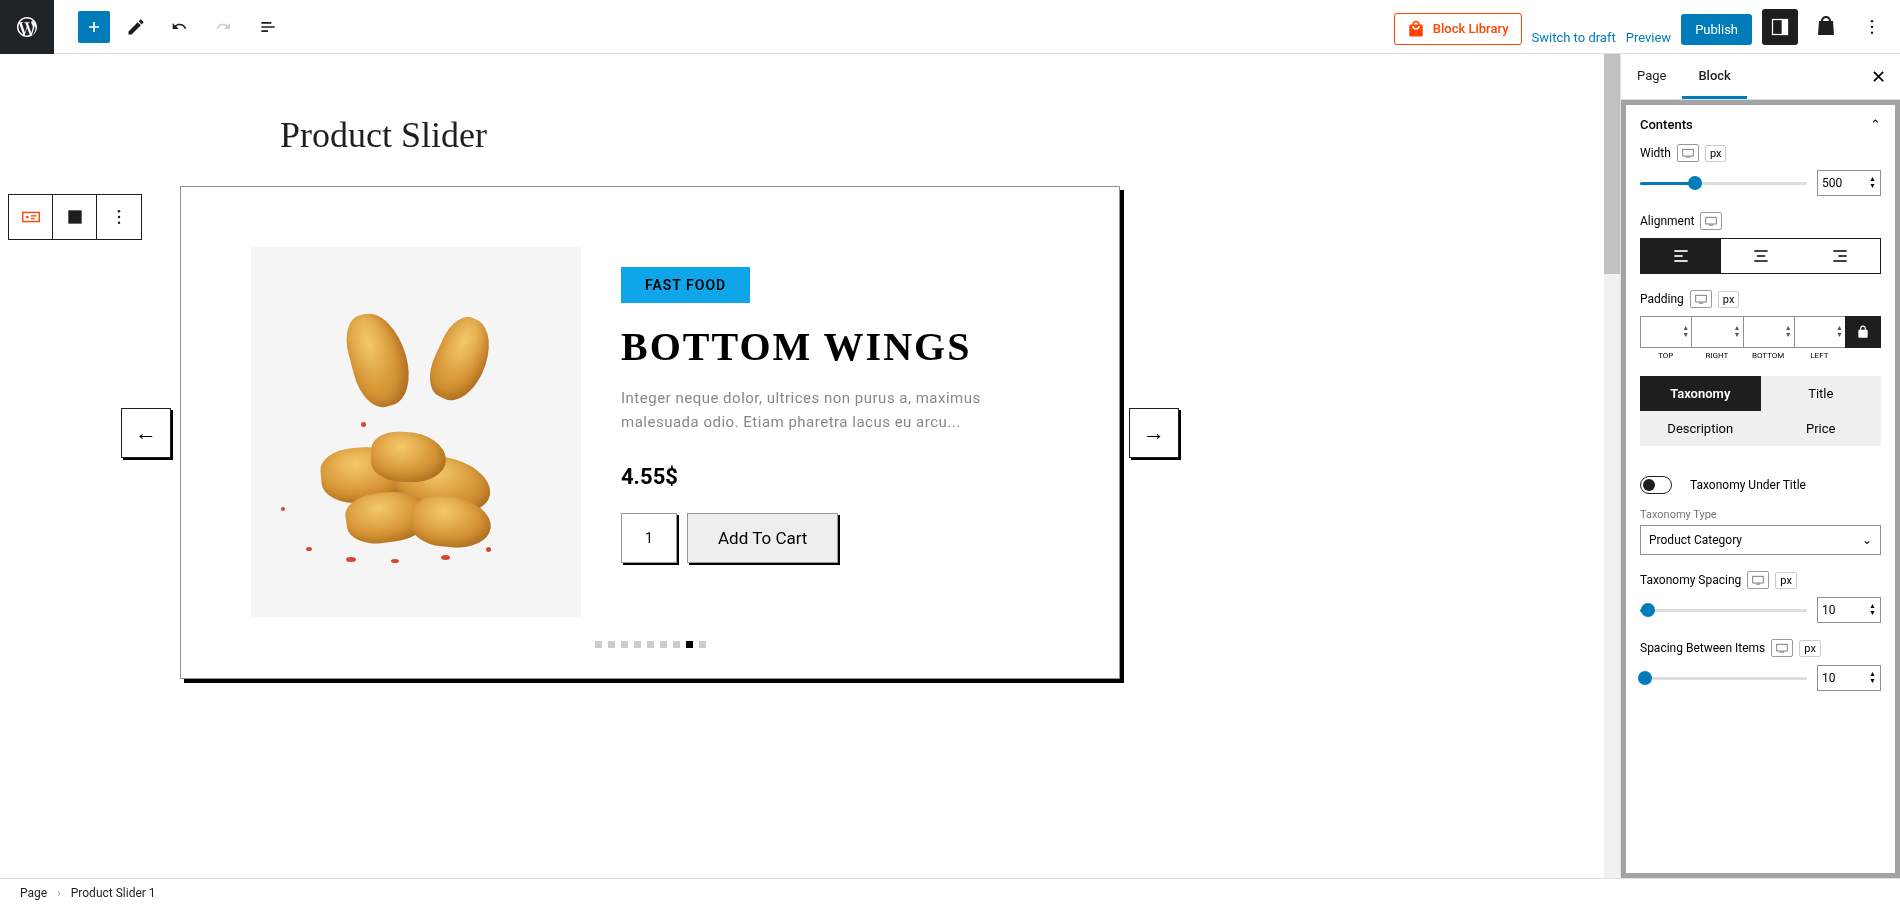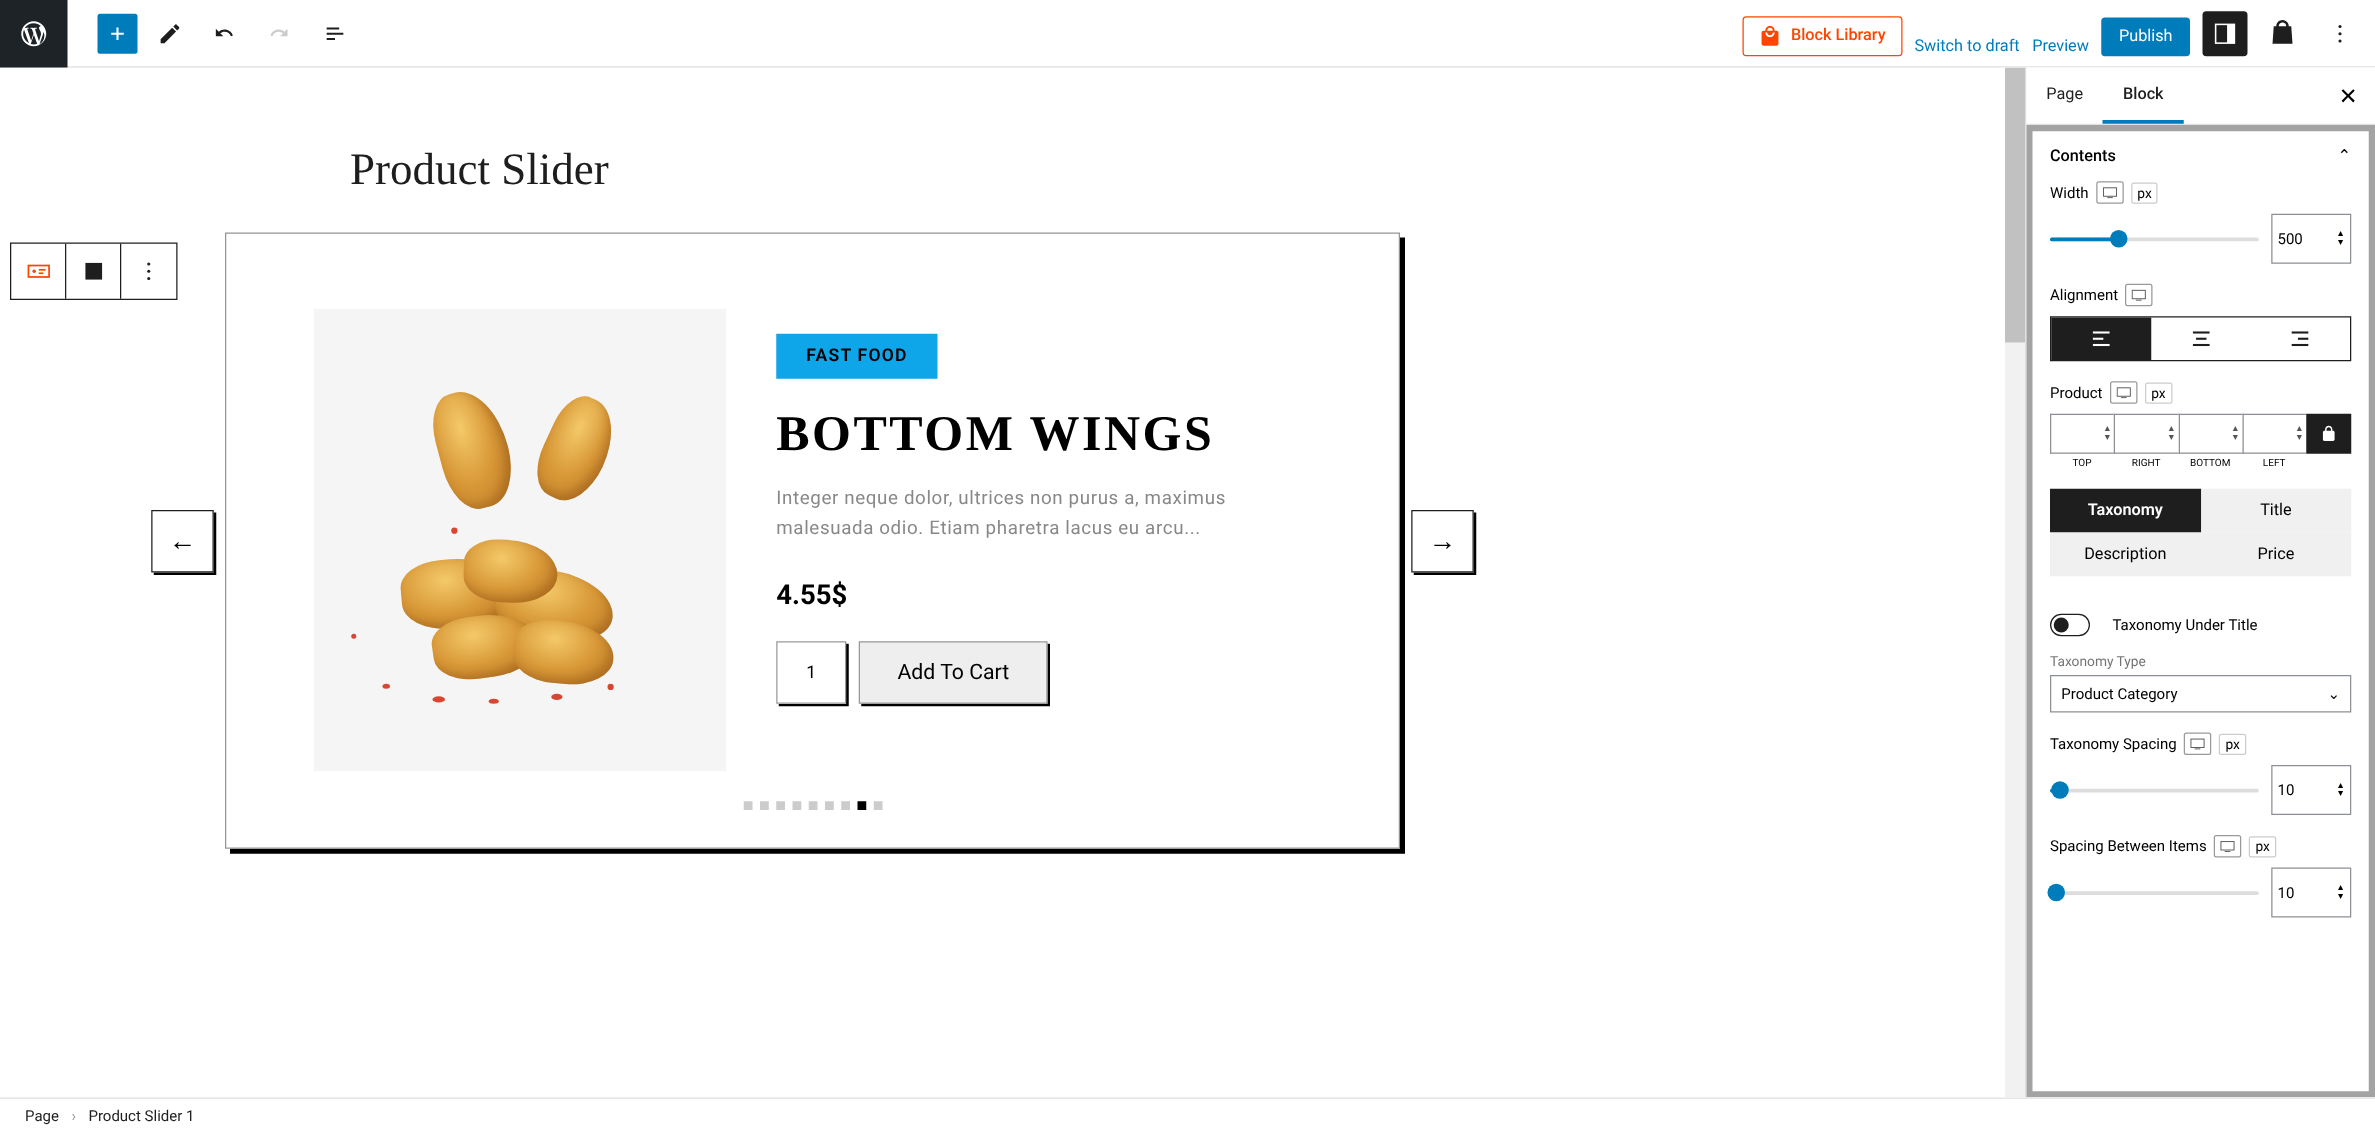--- a/index.html
+++ b/index.html
@@ -80,21 +80,21 @@
 
 .control-row { margin-bottom: 16px; }
 .control-label { font-size: 12px; display: flex; align-items: center; gap: 6px; margin-bottom: 8px; }
 .control-label .device-icon { width: 22px; height: 18px; border: 1px solid #999; border-radius: 2px; display: inline-flex; align-items: center; justify-content: center; }
 .control-label .unit-badge { border: 1px solid #ccc; padding: 1px 4px; font-size: 11px; border-radius: 2px; }
 
 .slider-control { display: flex; align-items: center; gap: 10px; }
 .range-track { flex: 1; height: 3px; background: #ddd; position: relative; border-radius: 2px; }
 .range-fill { position: absolute; left: 0; height: 100%; background: #007cba; border-radius: 2px; }
 .range-thumb { position: absolute; top: 50%; transform: translate(-50%, -50%); width: 14px; height: 14px; background: #007cba; border-radius: 50%; }
-.num-input { width: 64px; height: 40px; border: 1px solid #8c8f94; font-size: 12px; padding: 0 4px; display: flex; align-items: center; justify-content: space-between; }
+.num-input { width: 64px; height: 26px; border: 1px solid #8c8f94; font-size: 12px; padding: 0 4px; display: flex; align-items: center; justify-content: space-between; }
 .num-input .spinners { display: flex; flex-direction: column; font-size: 7px; line-height: 1; }
 
 .align-group { display: flex; border: 1px solid #1e1e1e; height: 36px; }
 .align-opt { flex: 1; display: flex; align-items: center; justify-content: center; cursor: pointer; }
 .align-opt.active { background: #1e1e1e; color: #fff; }
 .align-opt svg { width: 20px; height: 20px; }
 
 .padding-group { display: flex; }
 .pad-input { flex: 1; height: 32px; border: 1px solid #8c8f94; border-right: none; display: flex; align-items: center; justify-content: flex-end; padding-right: 2px; }
 .pad-input .spinners { display: flex; flex-direction: column; font-size: 7px; line-height: 1; color: #555; }
@@ -336,21 +336,21 @@
                   <rect x="4" y="5" width="16" height="2"></rect>
                   <rect x="10" y="11" width="10" height="2"></rect>
                   <rect x="4" y="17" width="16" height="2"></rect>
                 </svg>
             </div>
           </div>
         </div>
 
         <div class="control-row">
           <div class="control-label">
-            <span>Product</span>
+            <span>Padding</span>
             <span class="device-icon">
                 <svg width="12" height="10" viewBox="0 0 16 12">
                   <rect x="1" y="1" width="14" height="9" fill="none" stroke="#555"></rect>
                   <rect x="5" y="11" width="6" height="1" fill="#555"></rect>
                 </svg>
               </span>
             <span class="unit-badge">px</span>
           </div>
           <div class="padding-group">
             <div class="pad-input">

